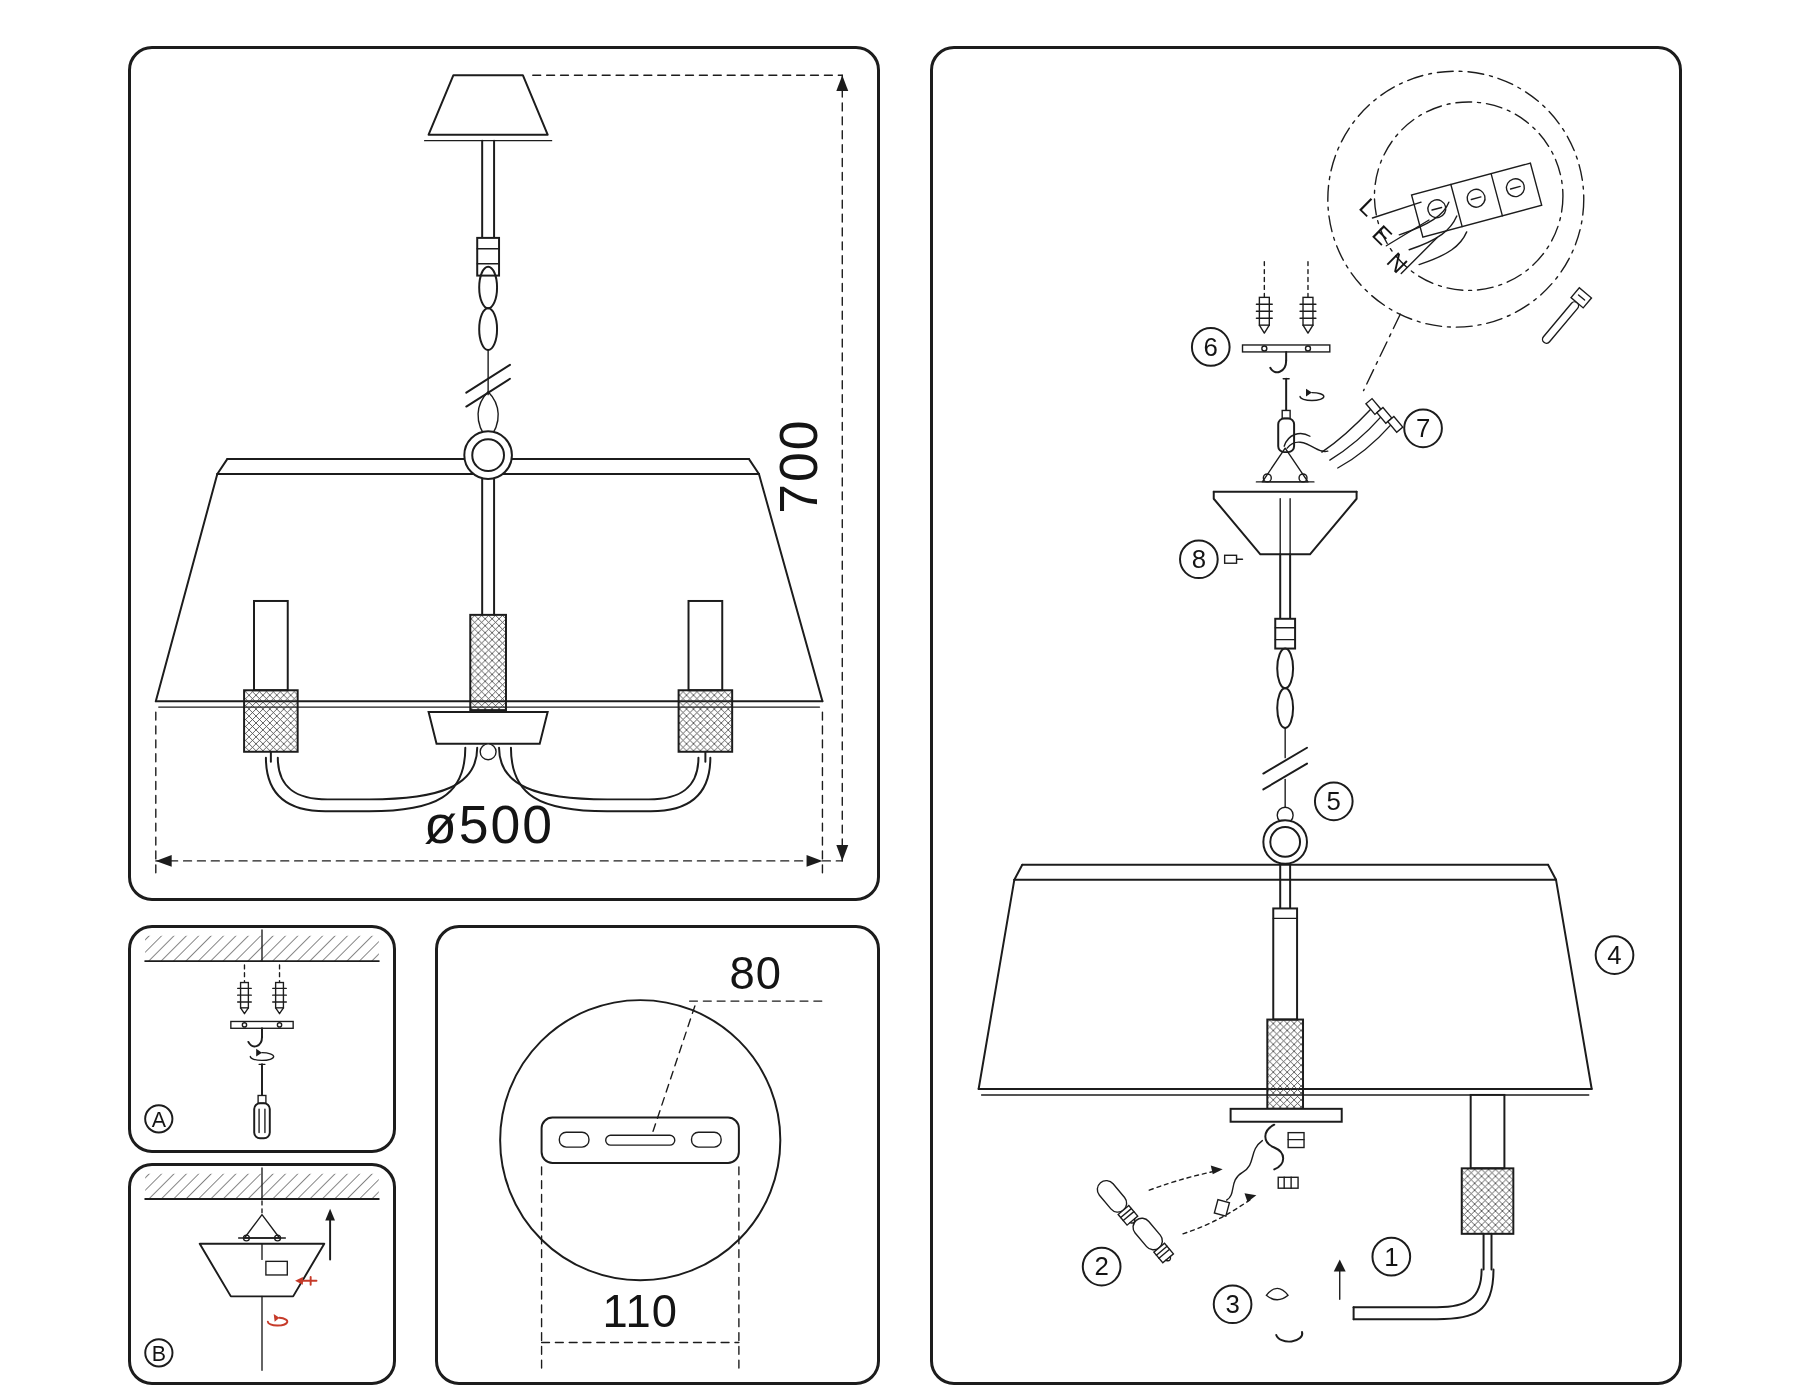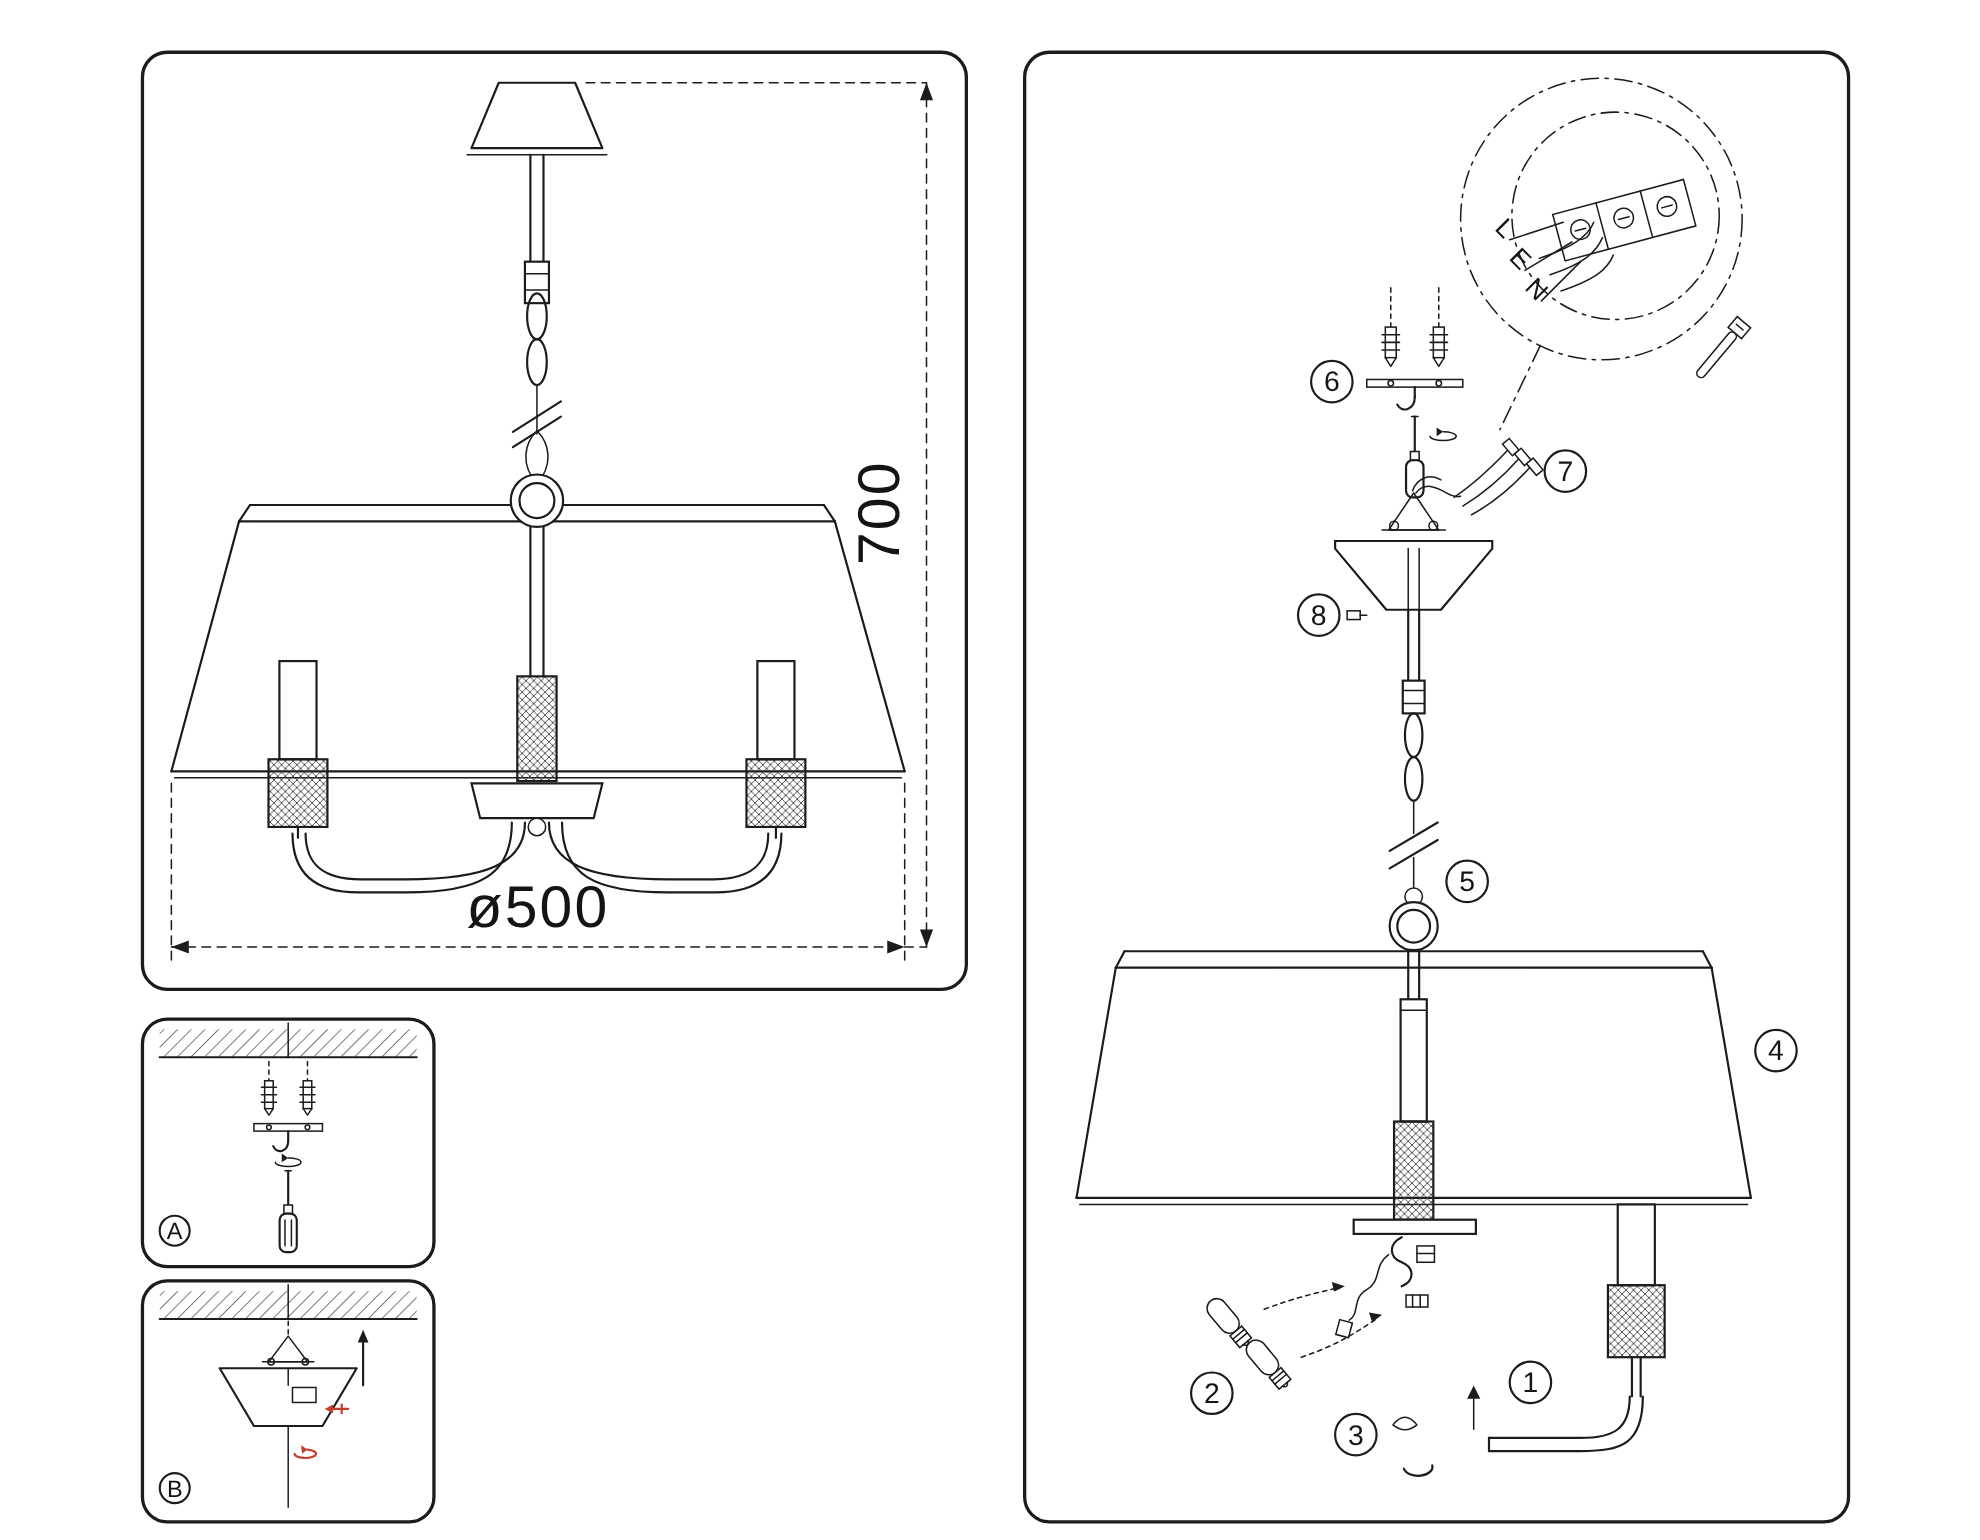--- a/index.html
+++ b/index.html
@@ -222,20 +222,44 @@
         <path class="red" d="M140,160 A10,4 0 1 0 152,156"></path>
         <polygon class="redf" points="152,156 146,152 147,160"></polygon>
       </g>
       <g>
         <circle class="wfill" cx="28" cy="192" r="14"></circle>
         <text class="txt letter" x="28" y="200" text-anchor="middle">B</text>
       </g>
     </svg>
   </section>
 
+  <section class="panel" id="panel-detail">
+    <svg viewBox="0 0 445 460">
+      <g>
+        <circle class="ln" cx="205" cy="215" r="142"></circle>
+      </g>
+      <g>
+        <rect class="wfill" x="105" y="192" width="200" height="46" rx="11"></rect>
+        <rect class="wfill1" x="123" y="207" width="30" height="15" rx="7"></rect>
+        <rect class="wfill1" x="257" y="207" width="30" height="15" rx="7"></rect>
+        <rect class="wfill1" x="170" y="210" width="70" height="10" rx="5"></rect>
+      </g>
+      <g>
+        <line class="ln1 dash" x1="218" y1="206" x2="262" y2="74"></line>
+        <line class="ln1 dash" x1="255" y1="74" x2="392" y2="74"></line>
+        <text class="txt dim2" x="322" y="62" text-anchor="middle">80</text>
+      </g>
+      <g>
+        <line class="ln1 dash" x1="105" y1="242" x2="105" y2="446"></line>
+        <line class="ln1 dash" x1="305" y1="242" x2="305" y2="446"></line>
+        <line class="ln1 dash" x1="105" y1="420" x2="305" y2="420"></line>
+        <text class="txt dim2" x="205" y="404" text-anchor="middle">110</text>
+      </g>
+    </svg>
+  </section>
 
   <section class="panel" id="panel-assembly">
     <svg viewBox="0 0 752 1339">
       <defs>
         <pattern id="crysB" width="7" height="7" patternUnits="userSpaceOnUse">
           <path d="M0,7 L7,0 M0,0 L7,7" stroke="#3a3a3a" stroke-width="0.8" fill="none"></path>
         </pattern>
       </defs>
 
       <g>

